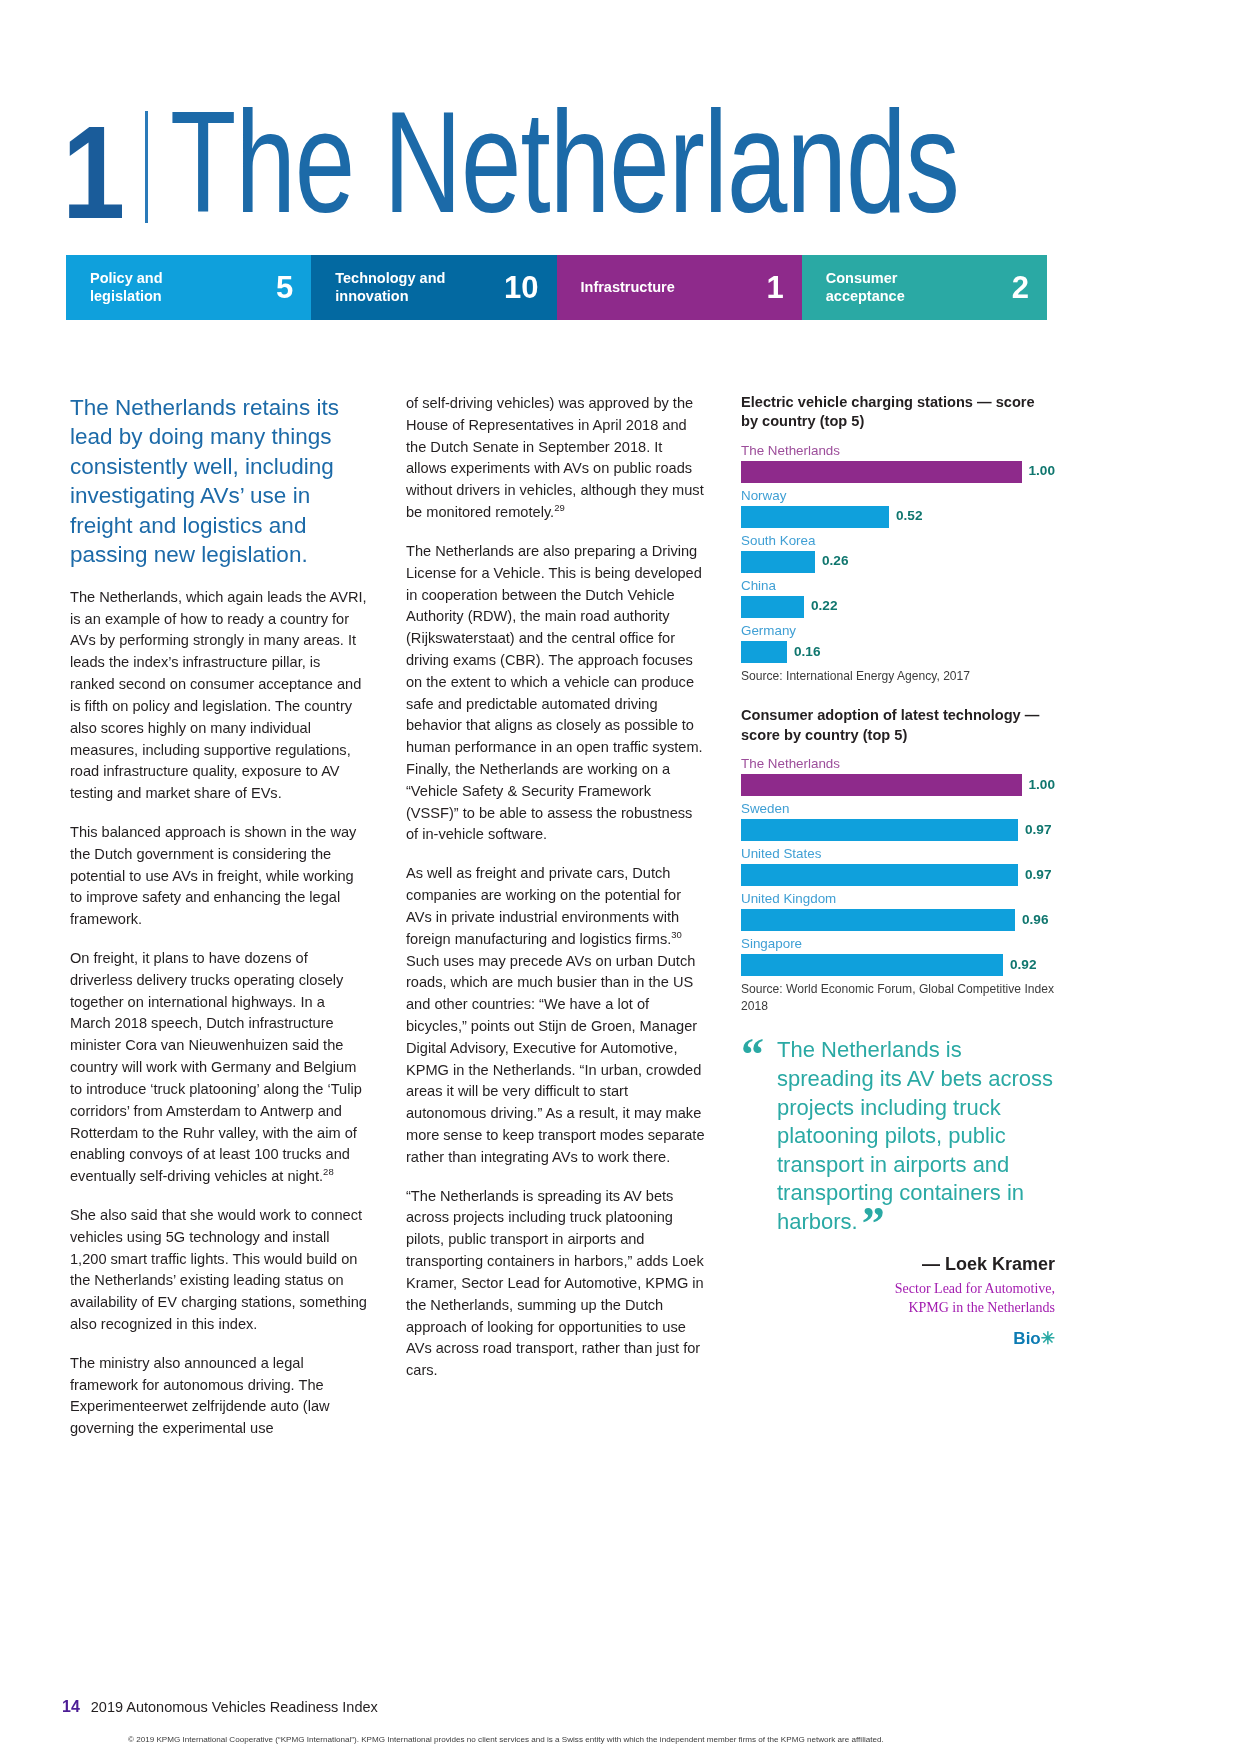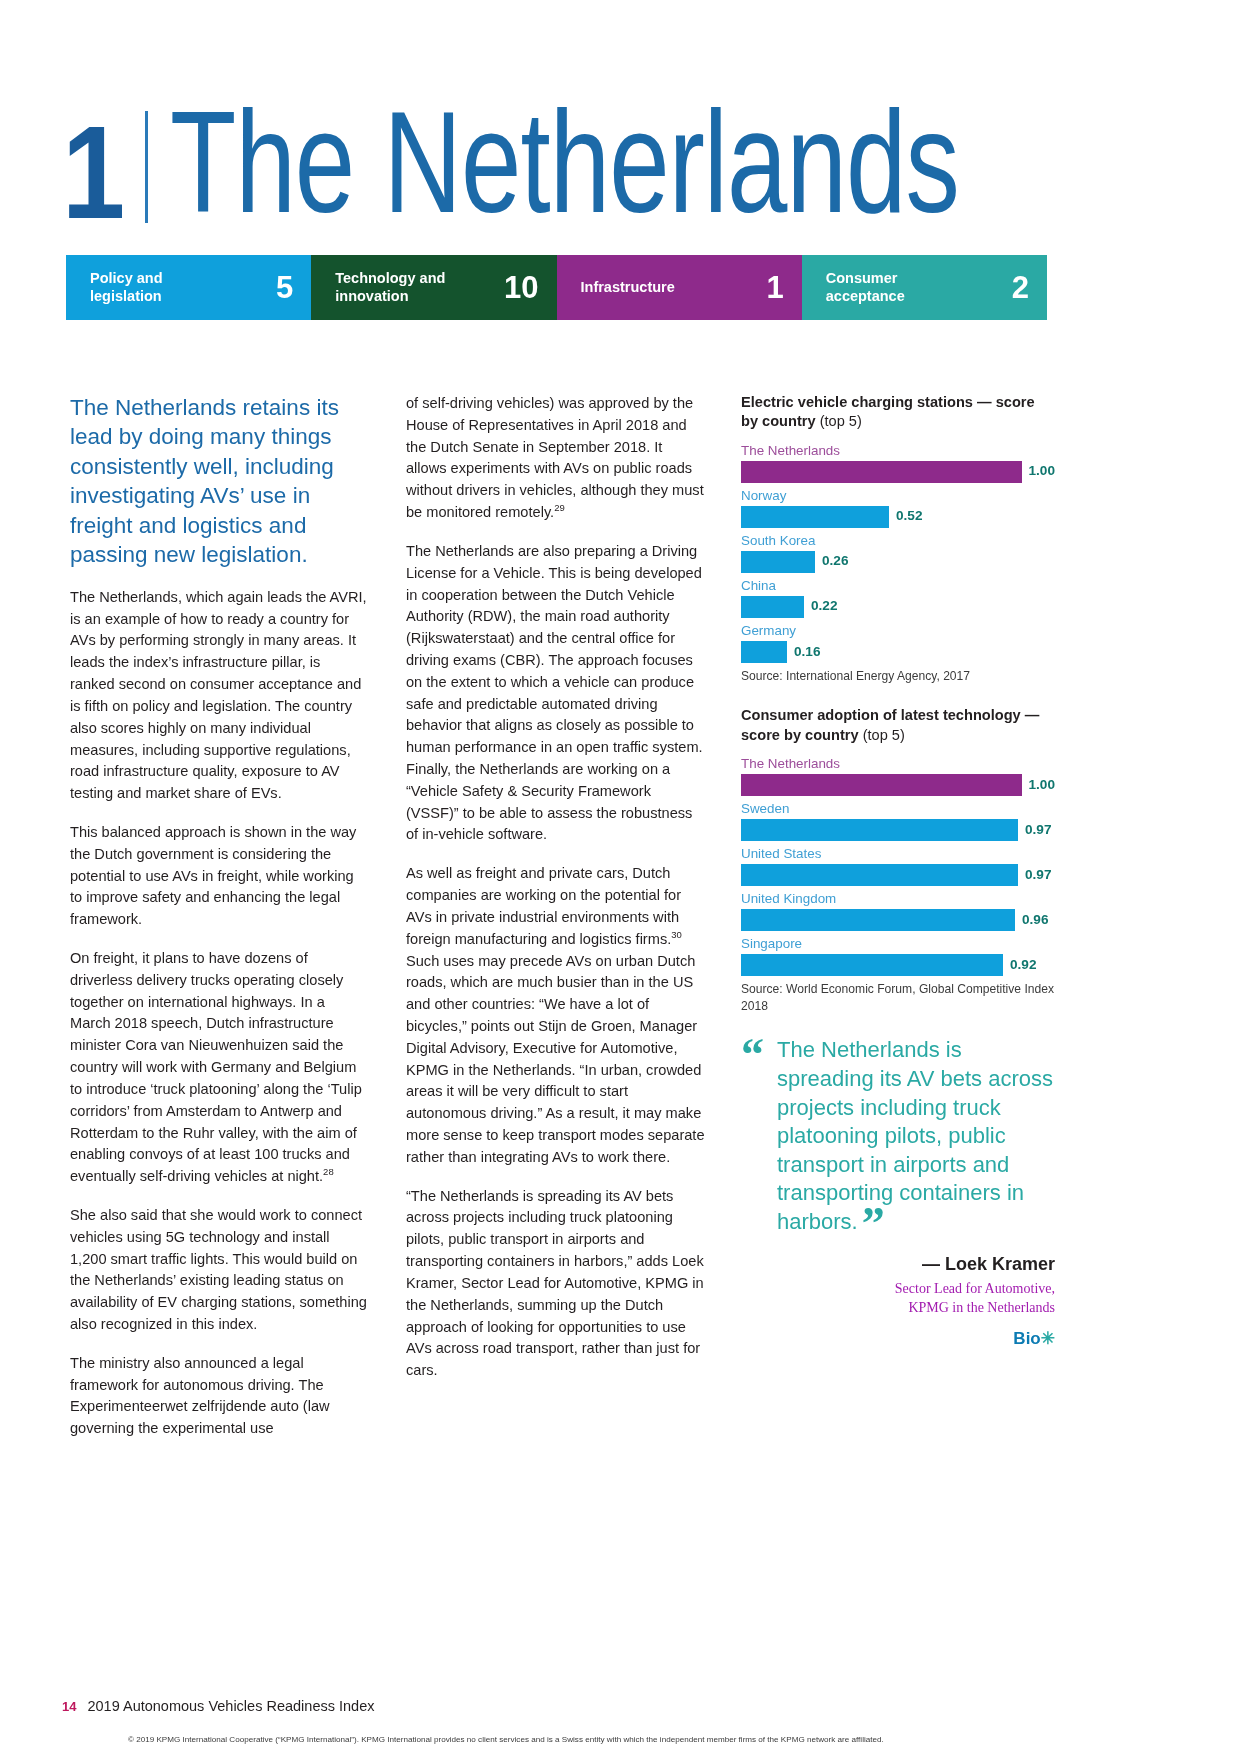--- a/index.html
+++ b/index.html
@@ -76,21 +76,21 @@
     font-weight: bold;
     line-height: 1.22;
     max-width: 120px;
   }
   .pillar-score {
     font-size: 31px;
     font-weight: bold;
     line-height: 1;
   }
   .p0 { background: #0fa0dc; }
-  .p1 { background: #14532d; }
+  .p1 { background: #0369a1; }
   .p2 { background: #8e2a8b; }
   .p3 { background: #2aa9a4; }
 
   
   .col {
     position: absolute;
     top: 393px;
     font-size: 14.6px;
     line-height: 1.495;
     color: #231f20;
@@ -112,21 +112,21 @@
 
   
   .chart { margin-bottom: 6px; }
   .chart-title {
     font-size: 14.6px;
     font-weight: bold;
     line-height: 1.32;
     margin-bottom: 9px;
     color: #231f20;
   }
-  .chart-title .sub { font-weight: normal; }
+  .chart-title .sub { font-weight: bold; }
   .bar-group { margin-bottom: 1px; }
   .bar-label {
     font-size: 13.4px;
     line-height: 1.42;
     margin-bottom: 1px;
   }
   .lbl-hl { color: #9c4d9a; }
   .lbl-std { color: #3f9fd4; }
   .bar-row {
     display: flex;
@@ -219,21 +219,21 @@
 
   
   .folio {
     position: absolute;
     left: 62px;
     top: 1698px;
     display: flex;
     align-items: baseline;
     gap: 11px;
   }
-  .folio-num { font-size: 13px; font-weight: bold; color: #be185d; }
+  .folio-num { font-size: 16px; font-weight: bold; color: #4c1d95; }
   .folio-text { font-size: 14.5px; color: #231f20; }
   .legal {
     position: absolute;
     left: 128px;
     top: 1735px;
     width: 990px;
     font-size: 8.1px;
     color: #3b3b3b;
     line-height: 1.3;
   }

